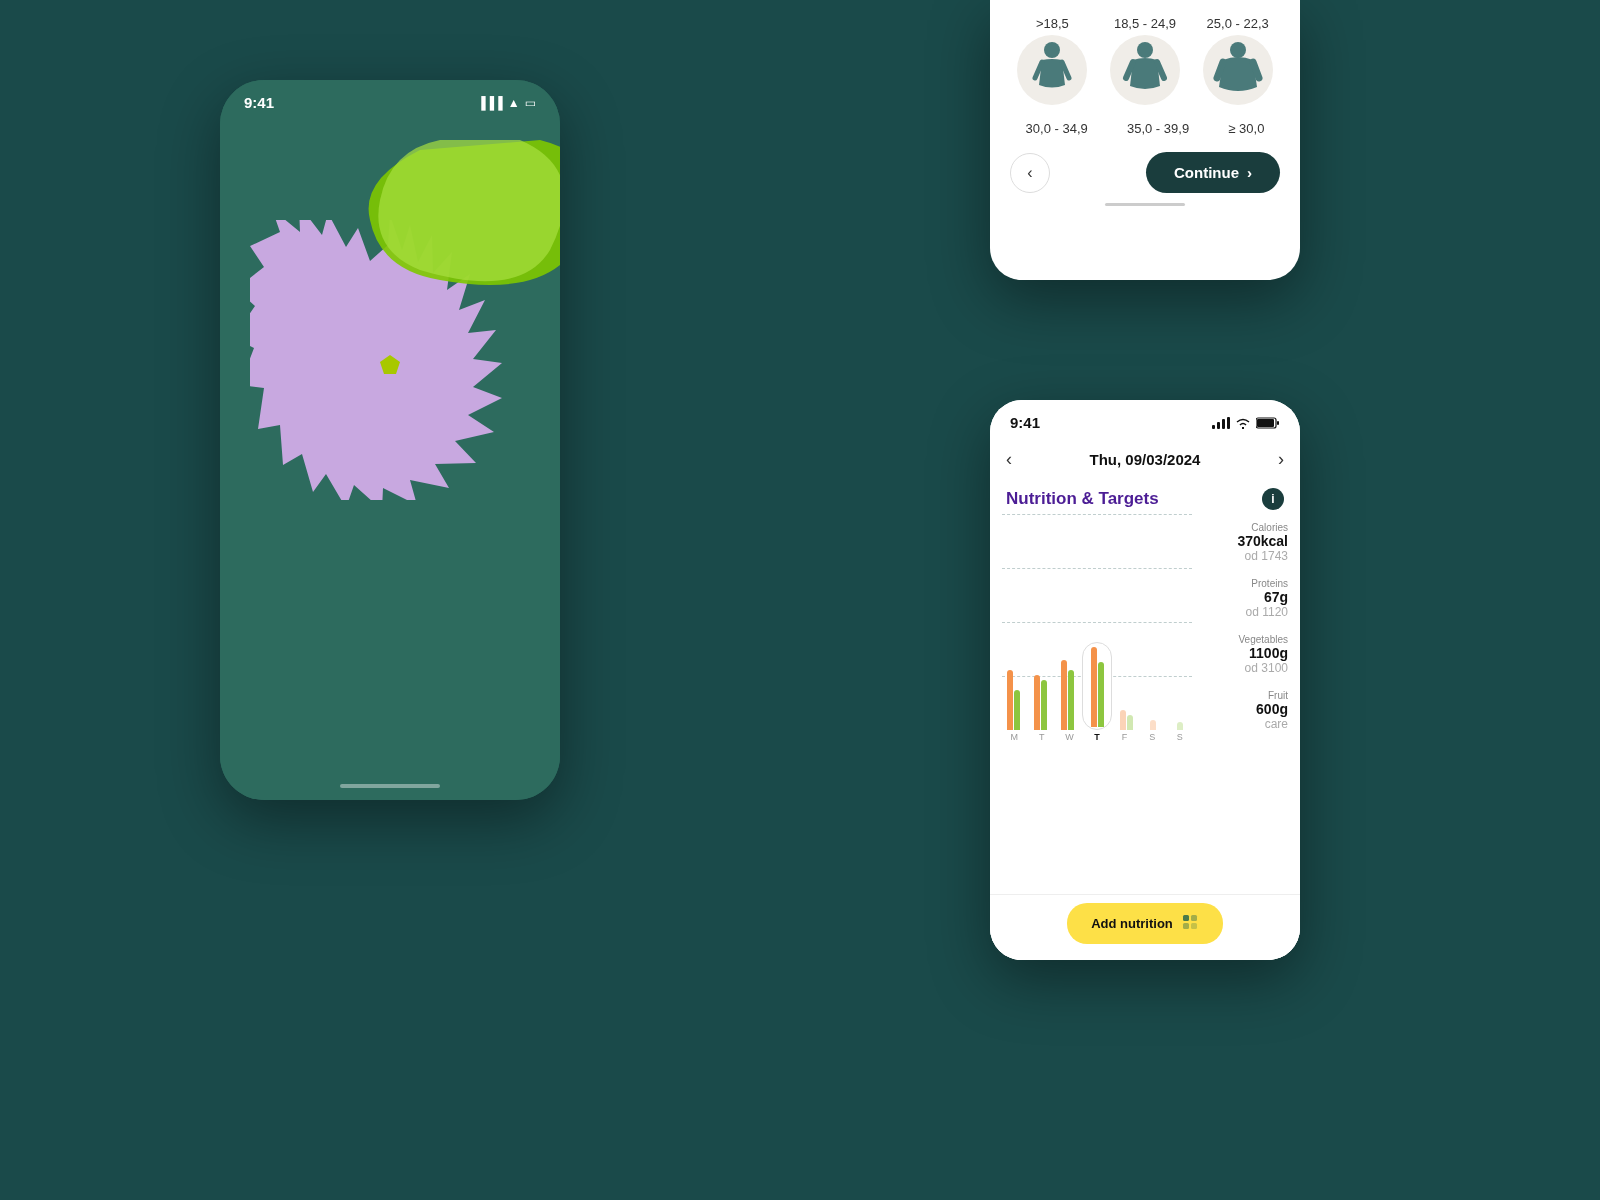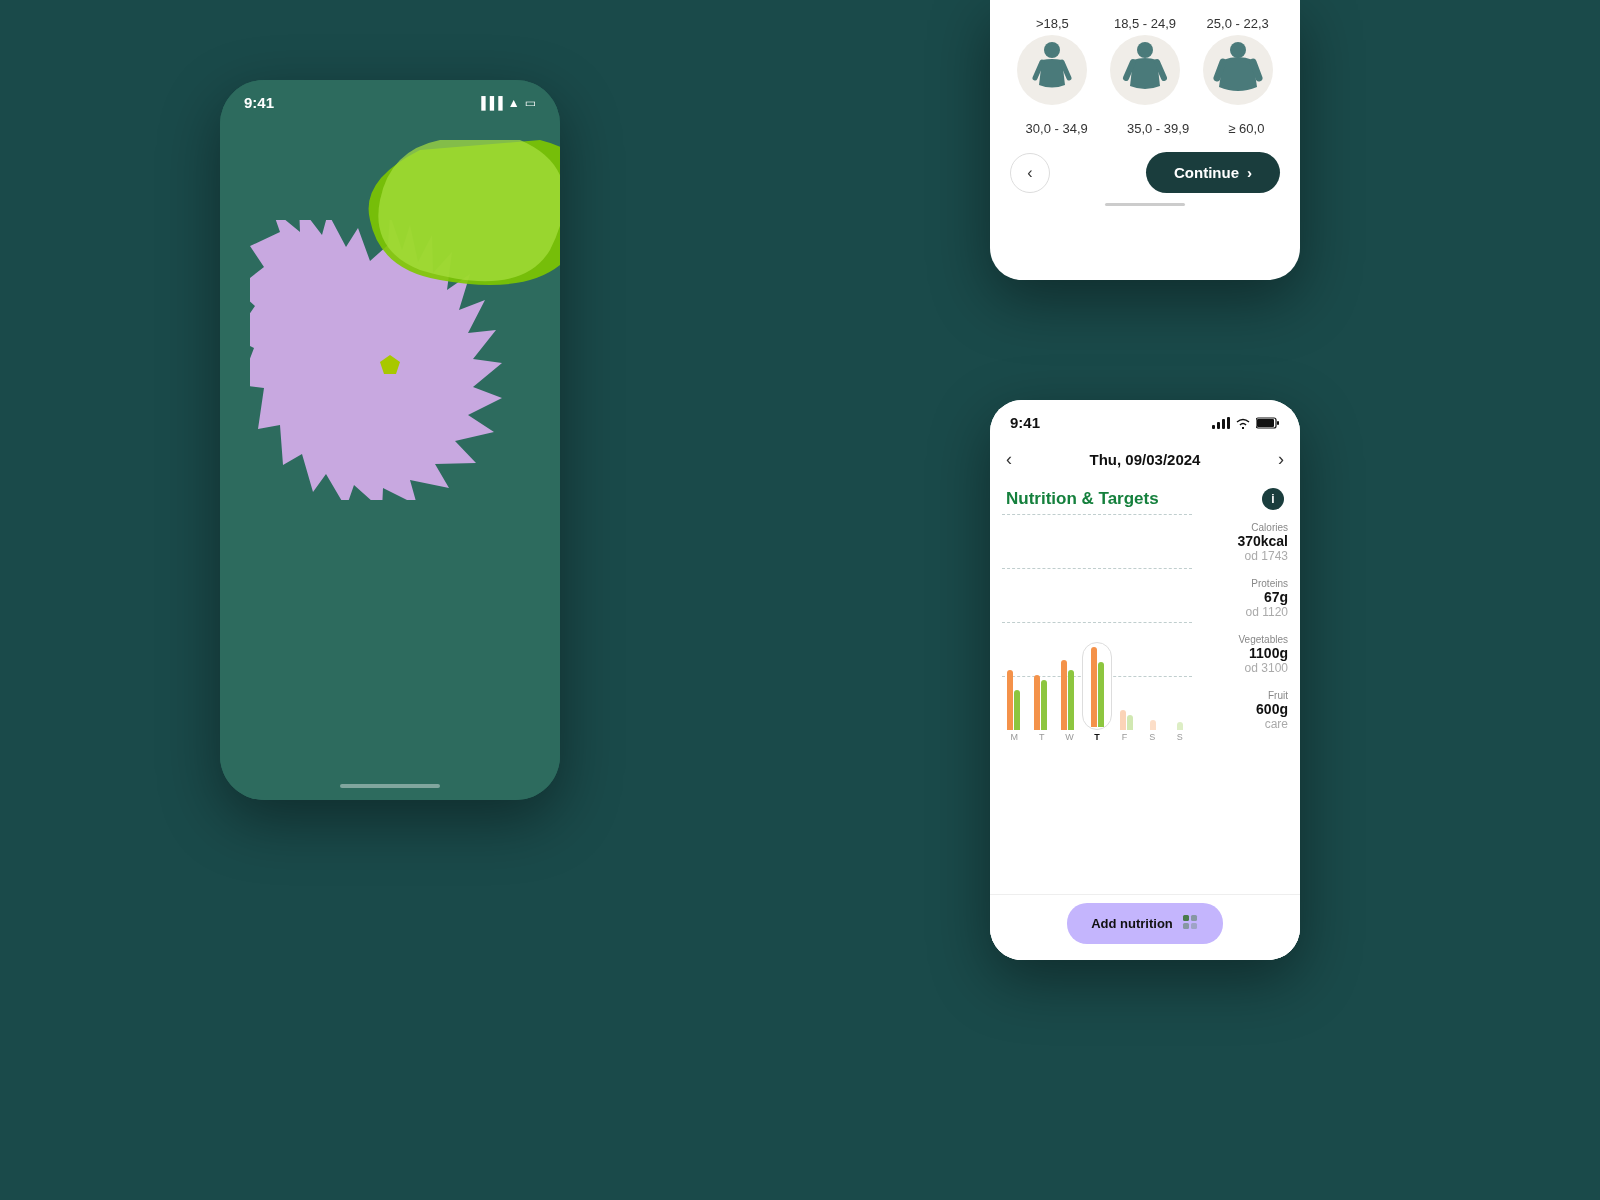--- a/index.html
+++ b/index.html
@@ -326,21 +326,21 @@
     .nutrition-title-row {
       display: flex;
       align-items: center;
       justify-content: space-between;
       padding: 8px 16px 4px;
     }
 
     .nutrition-title {
       font-size: 17px;
       font-weight: 700;
-      color: #15803d;
+      color: #4c1d95;
     }
 
     .info-icon {
       width: 22px;
       height: 22px;
       border-radius: 50%;
       background: #1a3d3d;
       color: white;
       display: flex;
       align-items: center;
@@ -376,21 +376,21 @@
       left: 0;
       right: 0;
       background: white;
       border-top: 1px solid #eee;
       padding: 8px 16px 16px;
       display: flex;
       justify-content: center;
     }
 
     .add-nutrition-btn {
-      background: #c4b5fd;
+      background: #fde047;
       border: none;
       border-radius: 20px;
       padding: 10px 24px;
       font-size: 13px;
       font-weight: 600;
       color: #111;
       cursor: pointer;
       display: flex;
       align-items: center;
       gap: 8px;
@@ -469,21 +469,21 @@
     </div>
 
     <div class="bmi-row">
       <div class="bmi-item">
         <span class="bmi-label">30,0 - 34,9</span>
       </div>
       <div class="bmi-item">
         <span class="bmi-label">35,0 - 39,9</span>
       </div>
       <div class="bmi-item">
-        <span class="bmi-label">≥ 60,0</span>
+        <span class="bmi-label">≥ 30,0</span>
       </div>
     </div>
 
     <div class="bmi-nav">
       <button class="nav-back-btn">‹</button>
       <button class="continue-btn">
         <span>Continue</span>
         <span>›</span>
       </button>
     </div>

